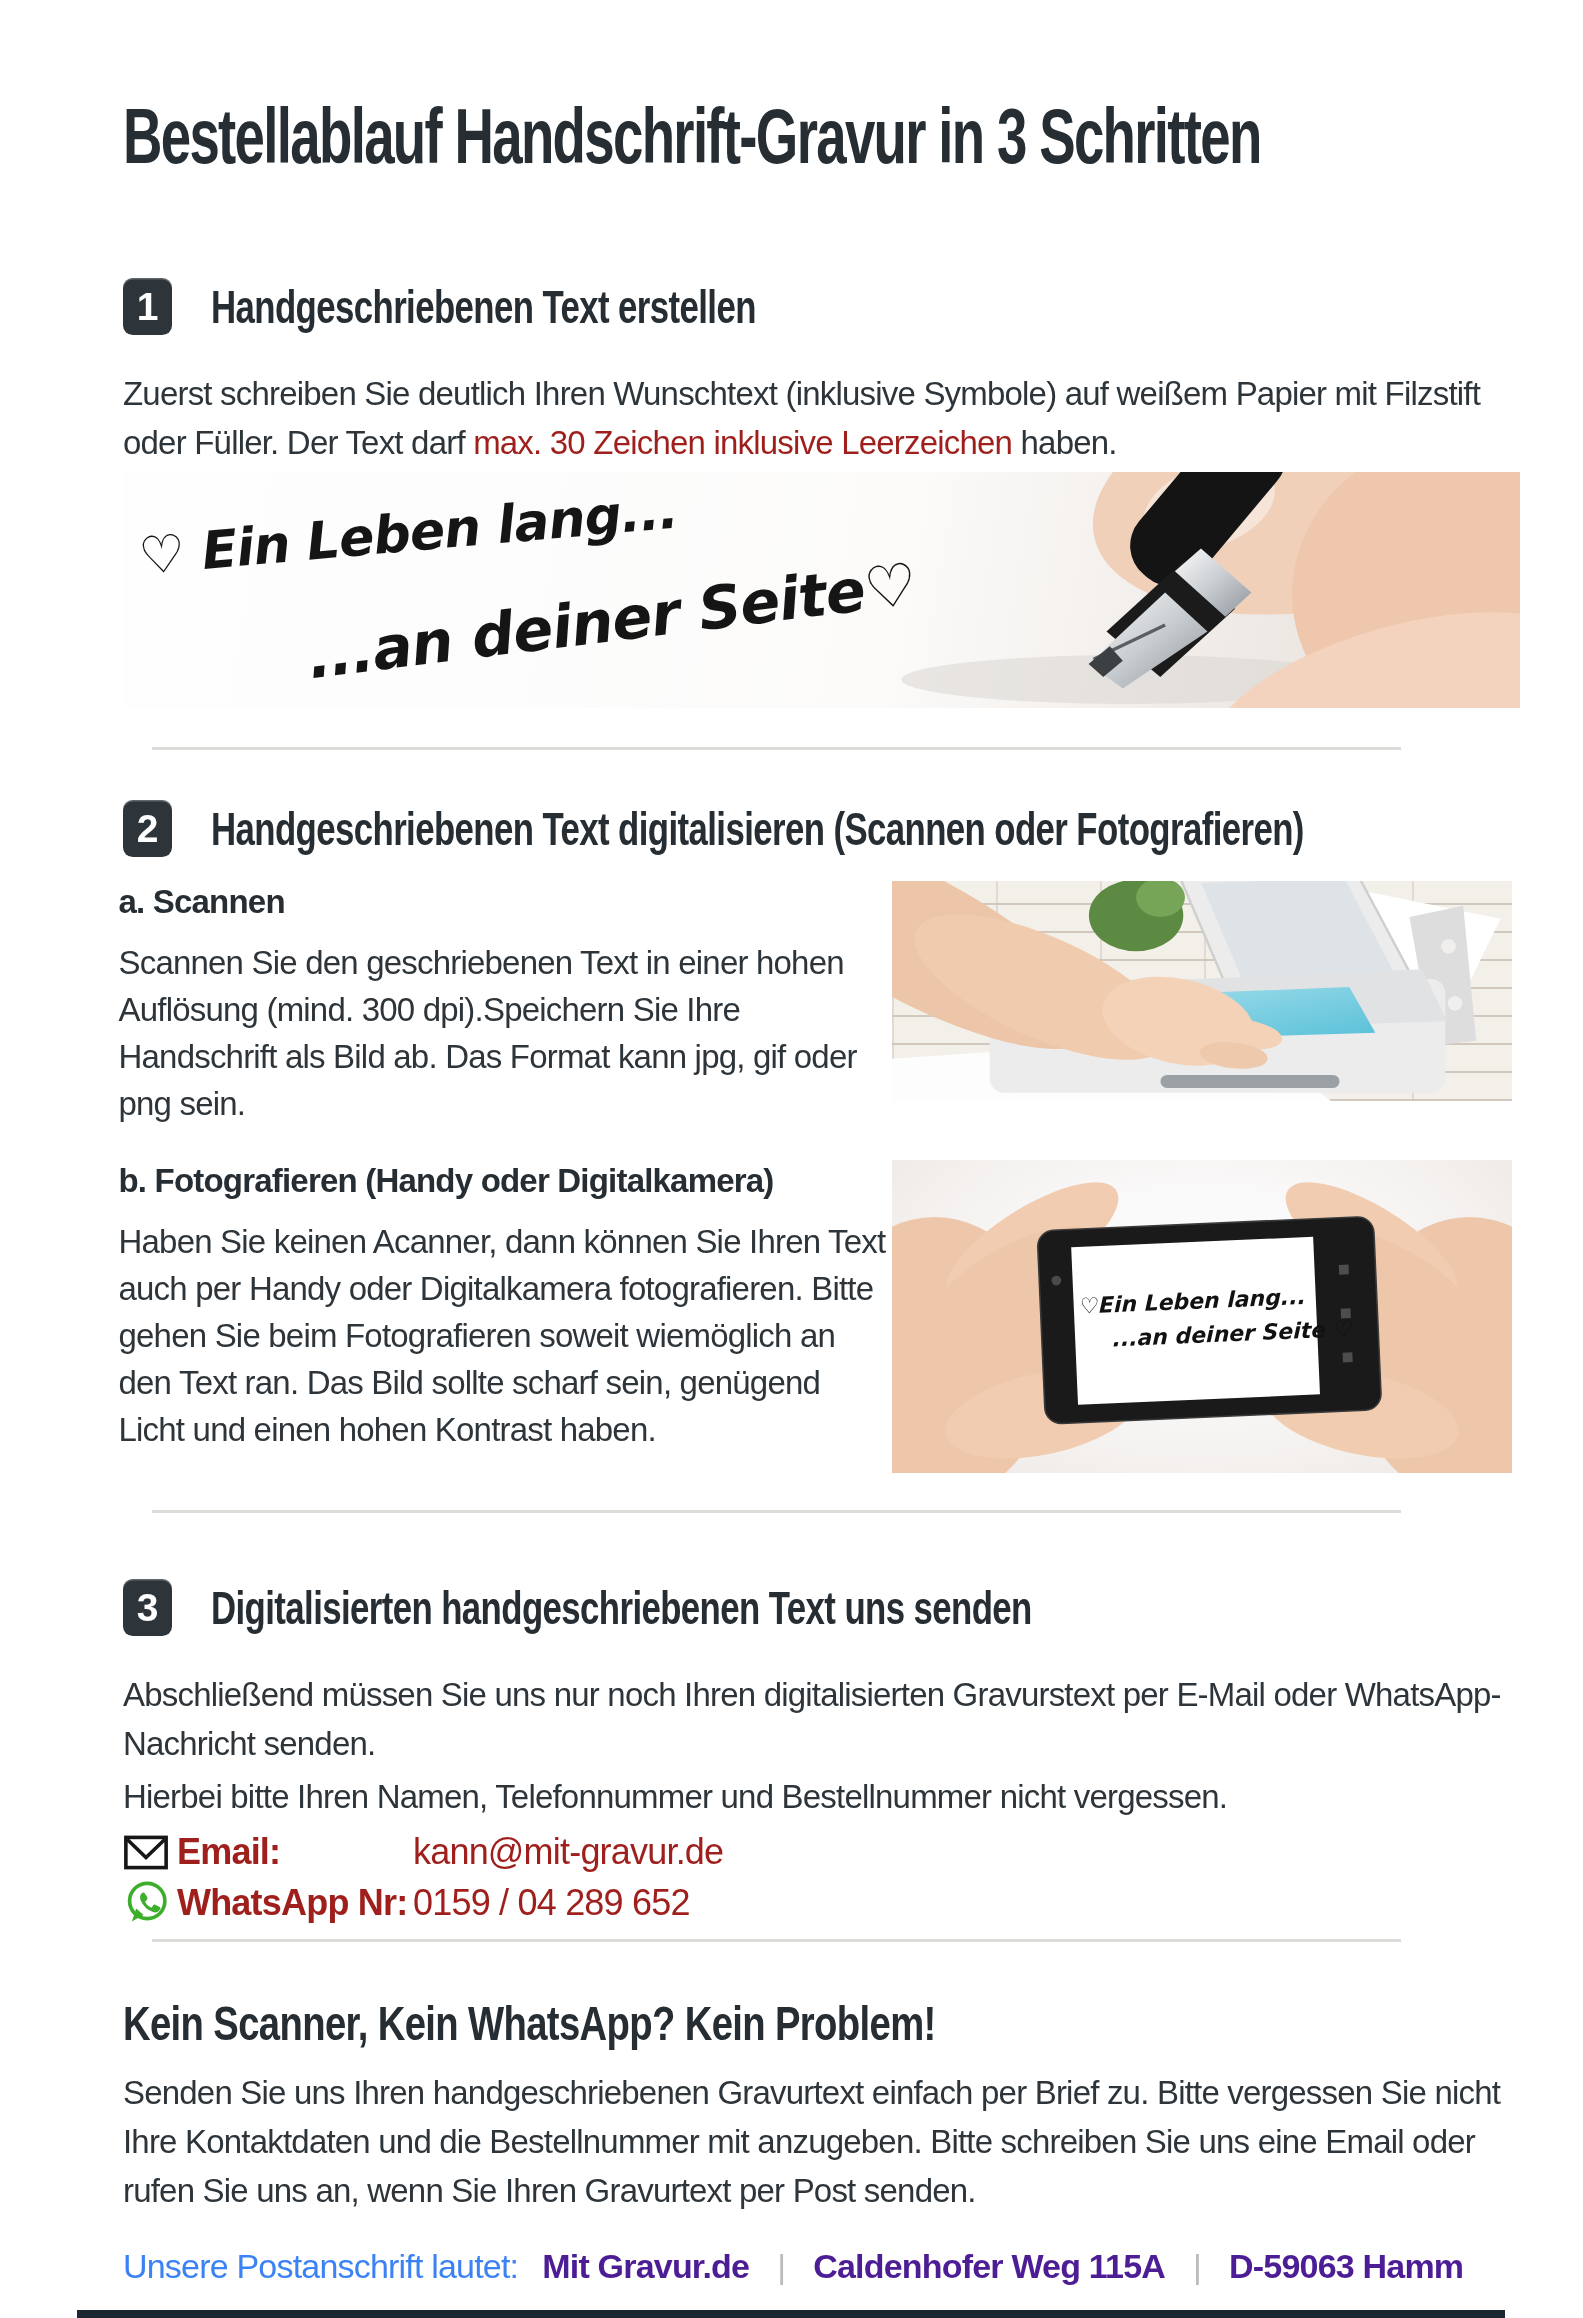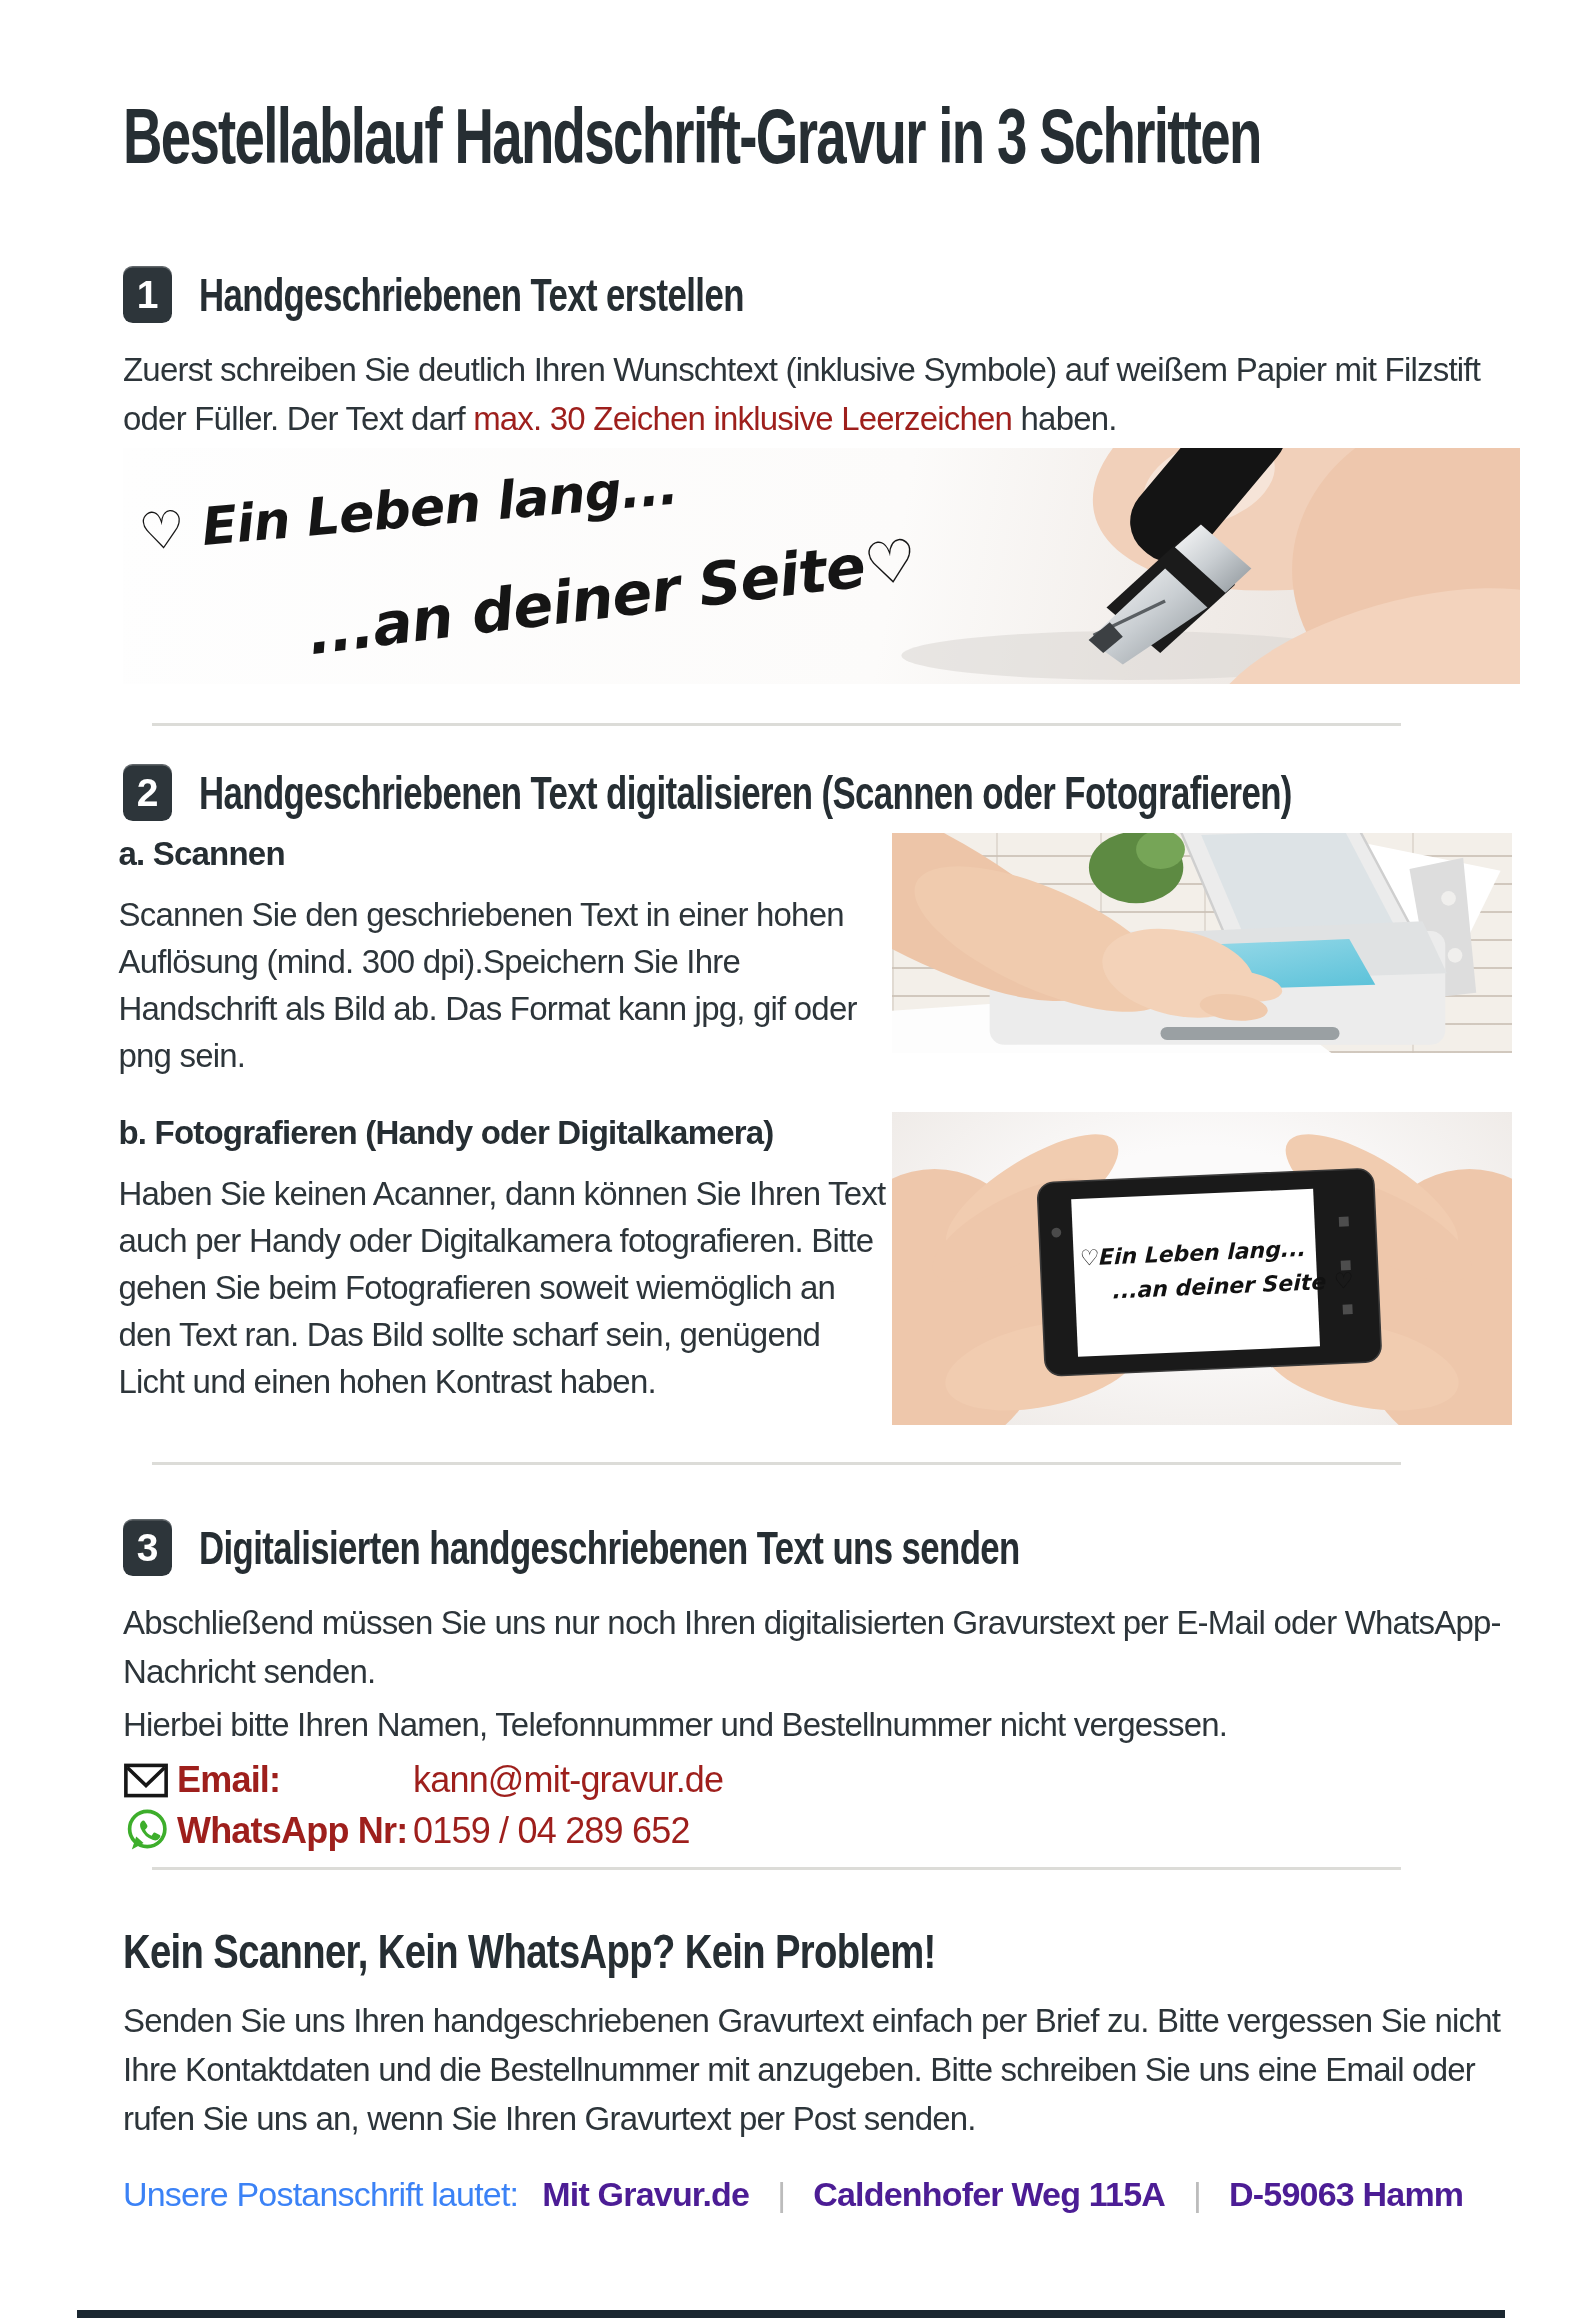--- a/index.html
+++ b/index.html
@@ -12,21 +12,21 @@
   .cond-title{display:inline-block;transform:scaleX(0.70);transform-origin:0 55%;white-space:nowrap;}
   h1{margin:96px 0 0 0;font-size:78px;line-height:81px;font-weight:700;letter-spacing:-2.4px;color:#262e33;}
   .step-row{display:flex;align-items:center;margin-top:85px;}
   .step-row.two{margin-top:34px;}
   .step-row.three{margin-top:50px;}
   .badge{
     flex:0 0 auto;width:49px;height:57px;margin-right:23px;border-radius:9.8px;
     background:#2d353a;color:#ffffff;display:flex;align-items:center;justify-content:center;
     font-size:39px;font-weight:700;box-shadow:inset 0 1.6px 0 rgba(255,255,255,.25);
   }
-  .step-heading{margin:4px;font-size:47px;line-height:57px;font-weight:700;letter-spacing:-0.8px;color:#262e33;}
+  .step-heading{margin:16px;font-size:47px;line-height:57px;font-weight:700;letter-spacing:-0.8px;color:#262e33;}
   .para{margin:18px 0 0 0;font-size:33px;line-height:49px;letter-spacing:-0.8px;color:#2d353a;}
   .para .hl{color:#9e1f1c;}
   .subhead{margin:0 0 8.1px 0;font-size:33px;line-height:42px;font-weight:700;letter-spacing:-0.8px;color:#262e33;}
   .divider{height:3.3px;background:#dcdcd8;margin:39px 106px 0 28.5px;}
   .divider.d2{margin-top:37px;}
   .divider.d3{margin-top:13px;}
 
   
   .photo1{
     position:relative;margin-top:4.9px;width:1397px;height:236px;overflow:hidden;

